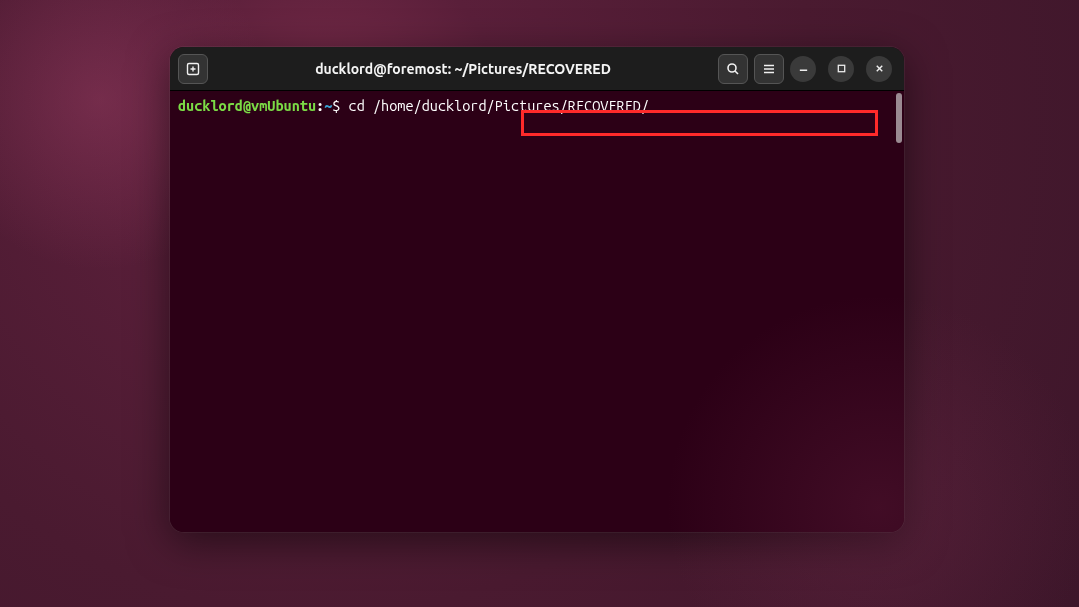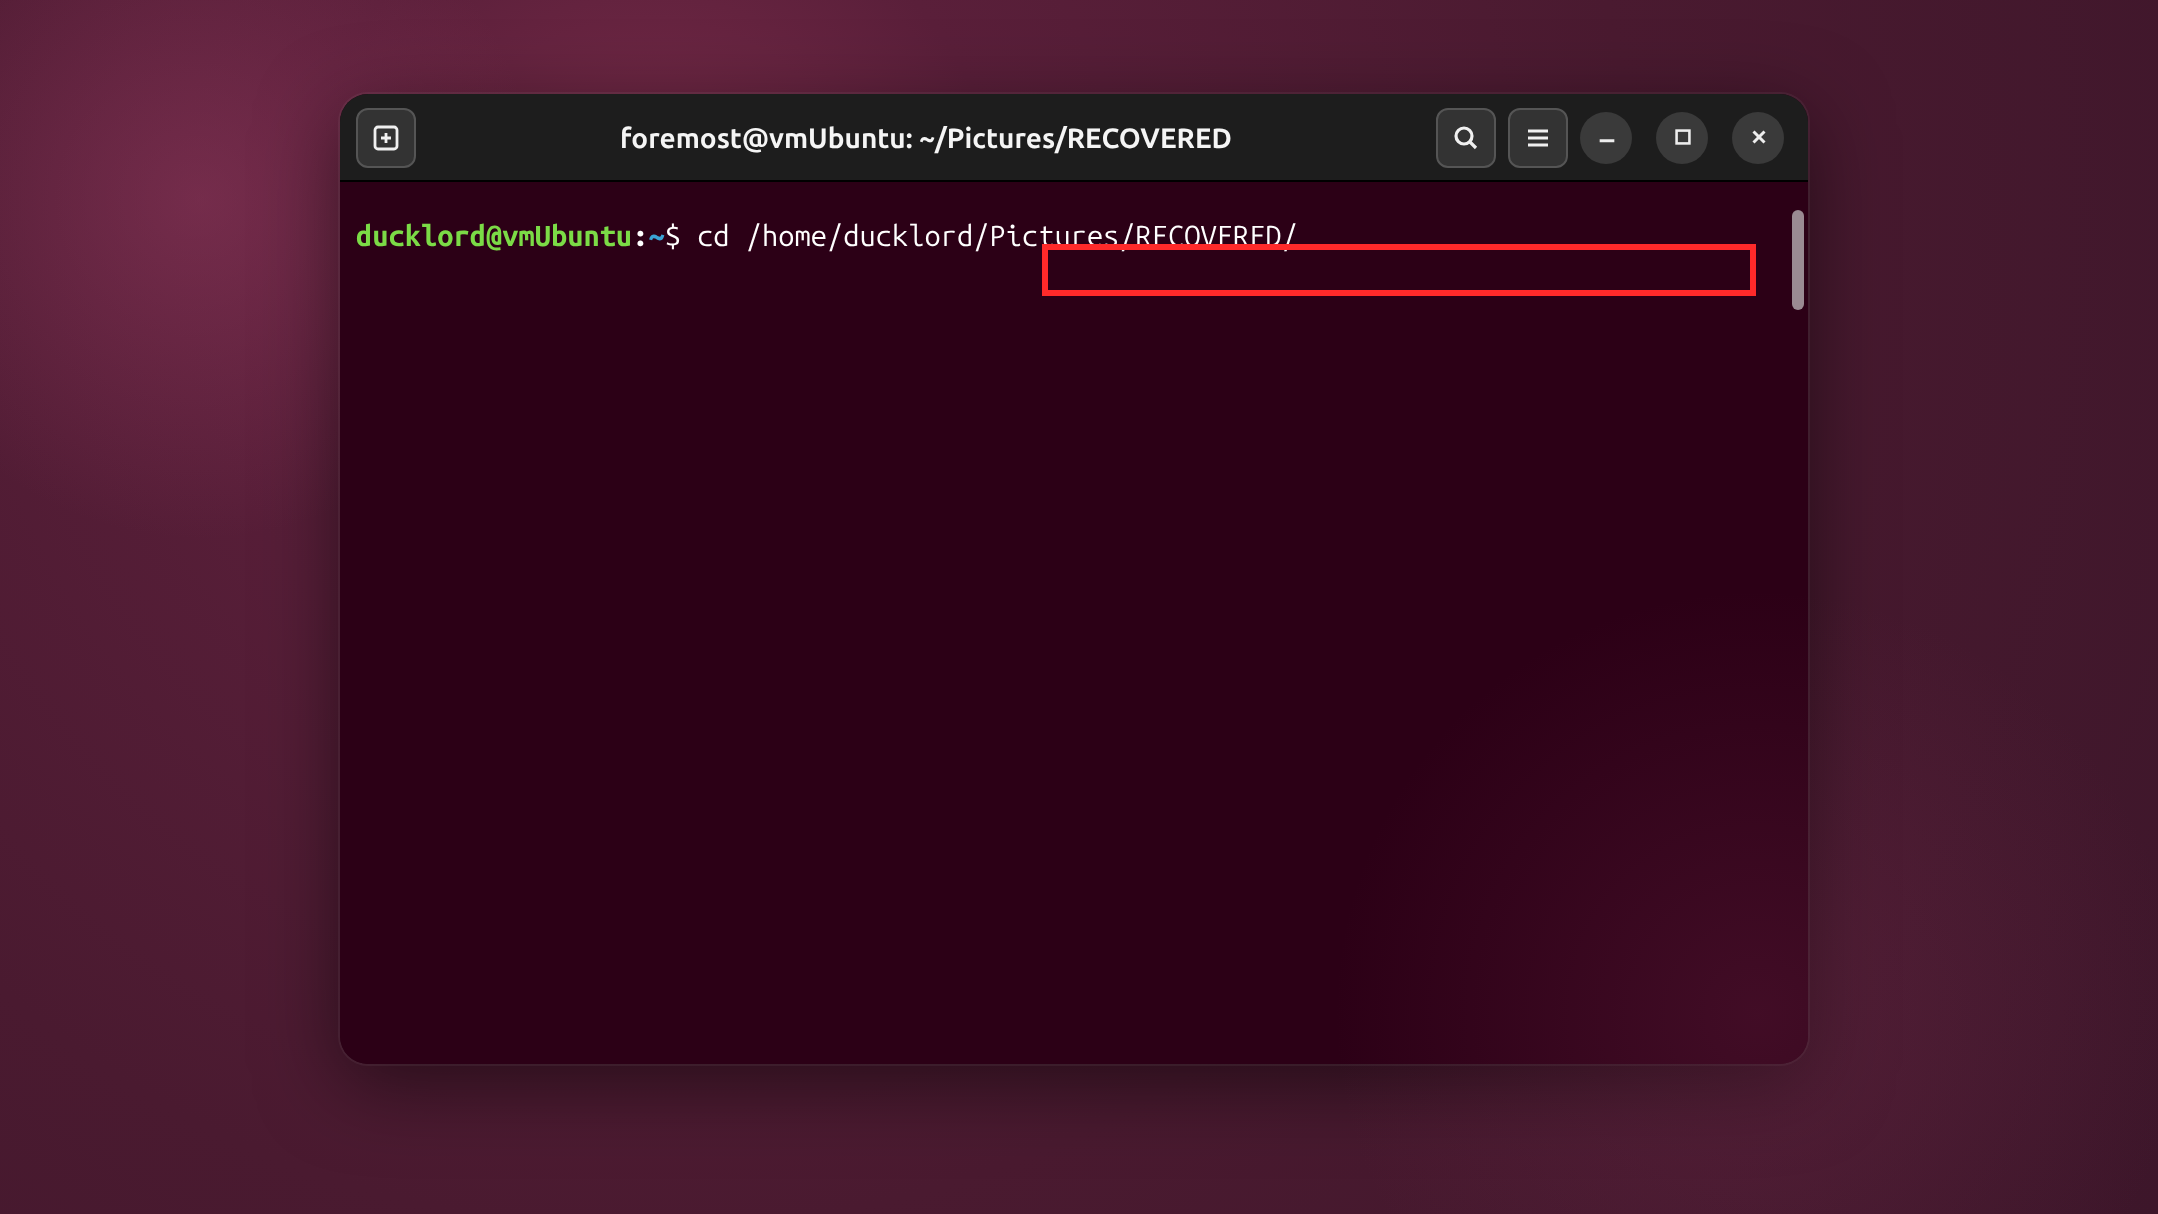--- a/index.html
+++ b/index.html
@@ -93,21 +93,20 @@
     .terminal-body {
       flex: 1;
       padding: 6px 8px;
       font-family: 'Ubuntu Mono', 'DejaVu Sans Mono', monospace;
       font-size: 14.5px;
       line-height: 18px;
       color: #ffffff;
       background: #2c0016;
       position: relative;
       overflow: hidden;
-      margin-top: 12px;
     }
     .scrollbar {
       position: absolute;
       right: 2px;
       top: 2px;
       width: 6px;
       height: 50px;
       background: #9a8a92;
       border-radius: 3px;
     }
@@ -140,21 +139,21 @@
 <div class="terminal-window">
 
   <div class="titlebar">
     <div class="tb-btn box">
       <svg viewBox="0 0 16 16" width="16" height="16" fill="none" stroke="currentColor" stroke-width="1.4">
         <rect x="2.5" y="2.5" width="11" height="11" rx="1.5"></rect>
         <line x1="8" y1="5.5" x2="8" y2="10.5"></line>
         <line x1="5.5" y1="8" x2="10.5" y2="8"></line>
       </svg>
     </div>
-    <div class="tb-title">foremost@vmUbuntu: ~/Pictures/RECOVERED</div>
+    <div class="tb-title">ducklord@foremost: ~/Pictures/RECOVERED</div>
     <div class="tb-btn box">
       <svg viewBox="0 0 16 16" width="16" height="16" fill="none" stroke="currentColor" stroke-width="1.6">
         <circle cx="7" cy="7" r="4"></circle>
         <line x1="10" y1="10" x2="13" y2="13"></line>
       </svg>
     </div>
     <div class="tb-btn box">
       <svg viewBox="0 0 16 16" width="16" height="16" fill="none" stroke="currentColor" stroke-width="1.6">
         <line x1="3" y1="4.5" x2="13" y2="4.5"></line>
         <line x1="3" y1="8" x2="13" y2="8"></line>

